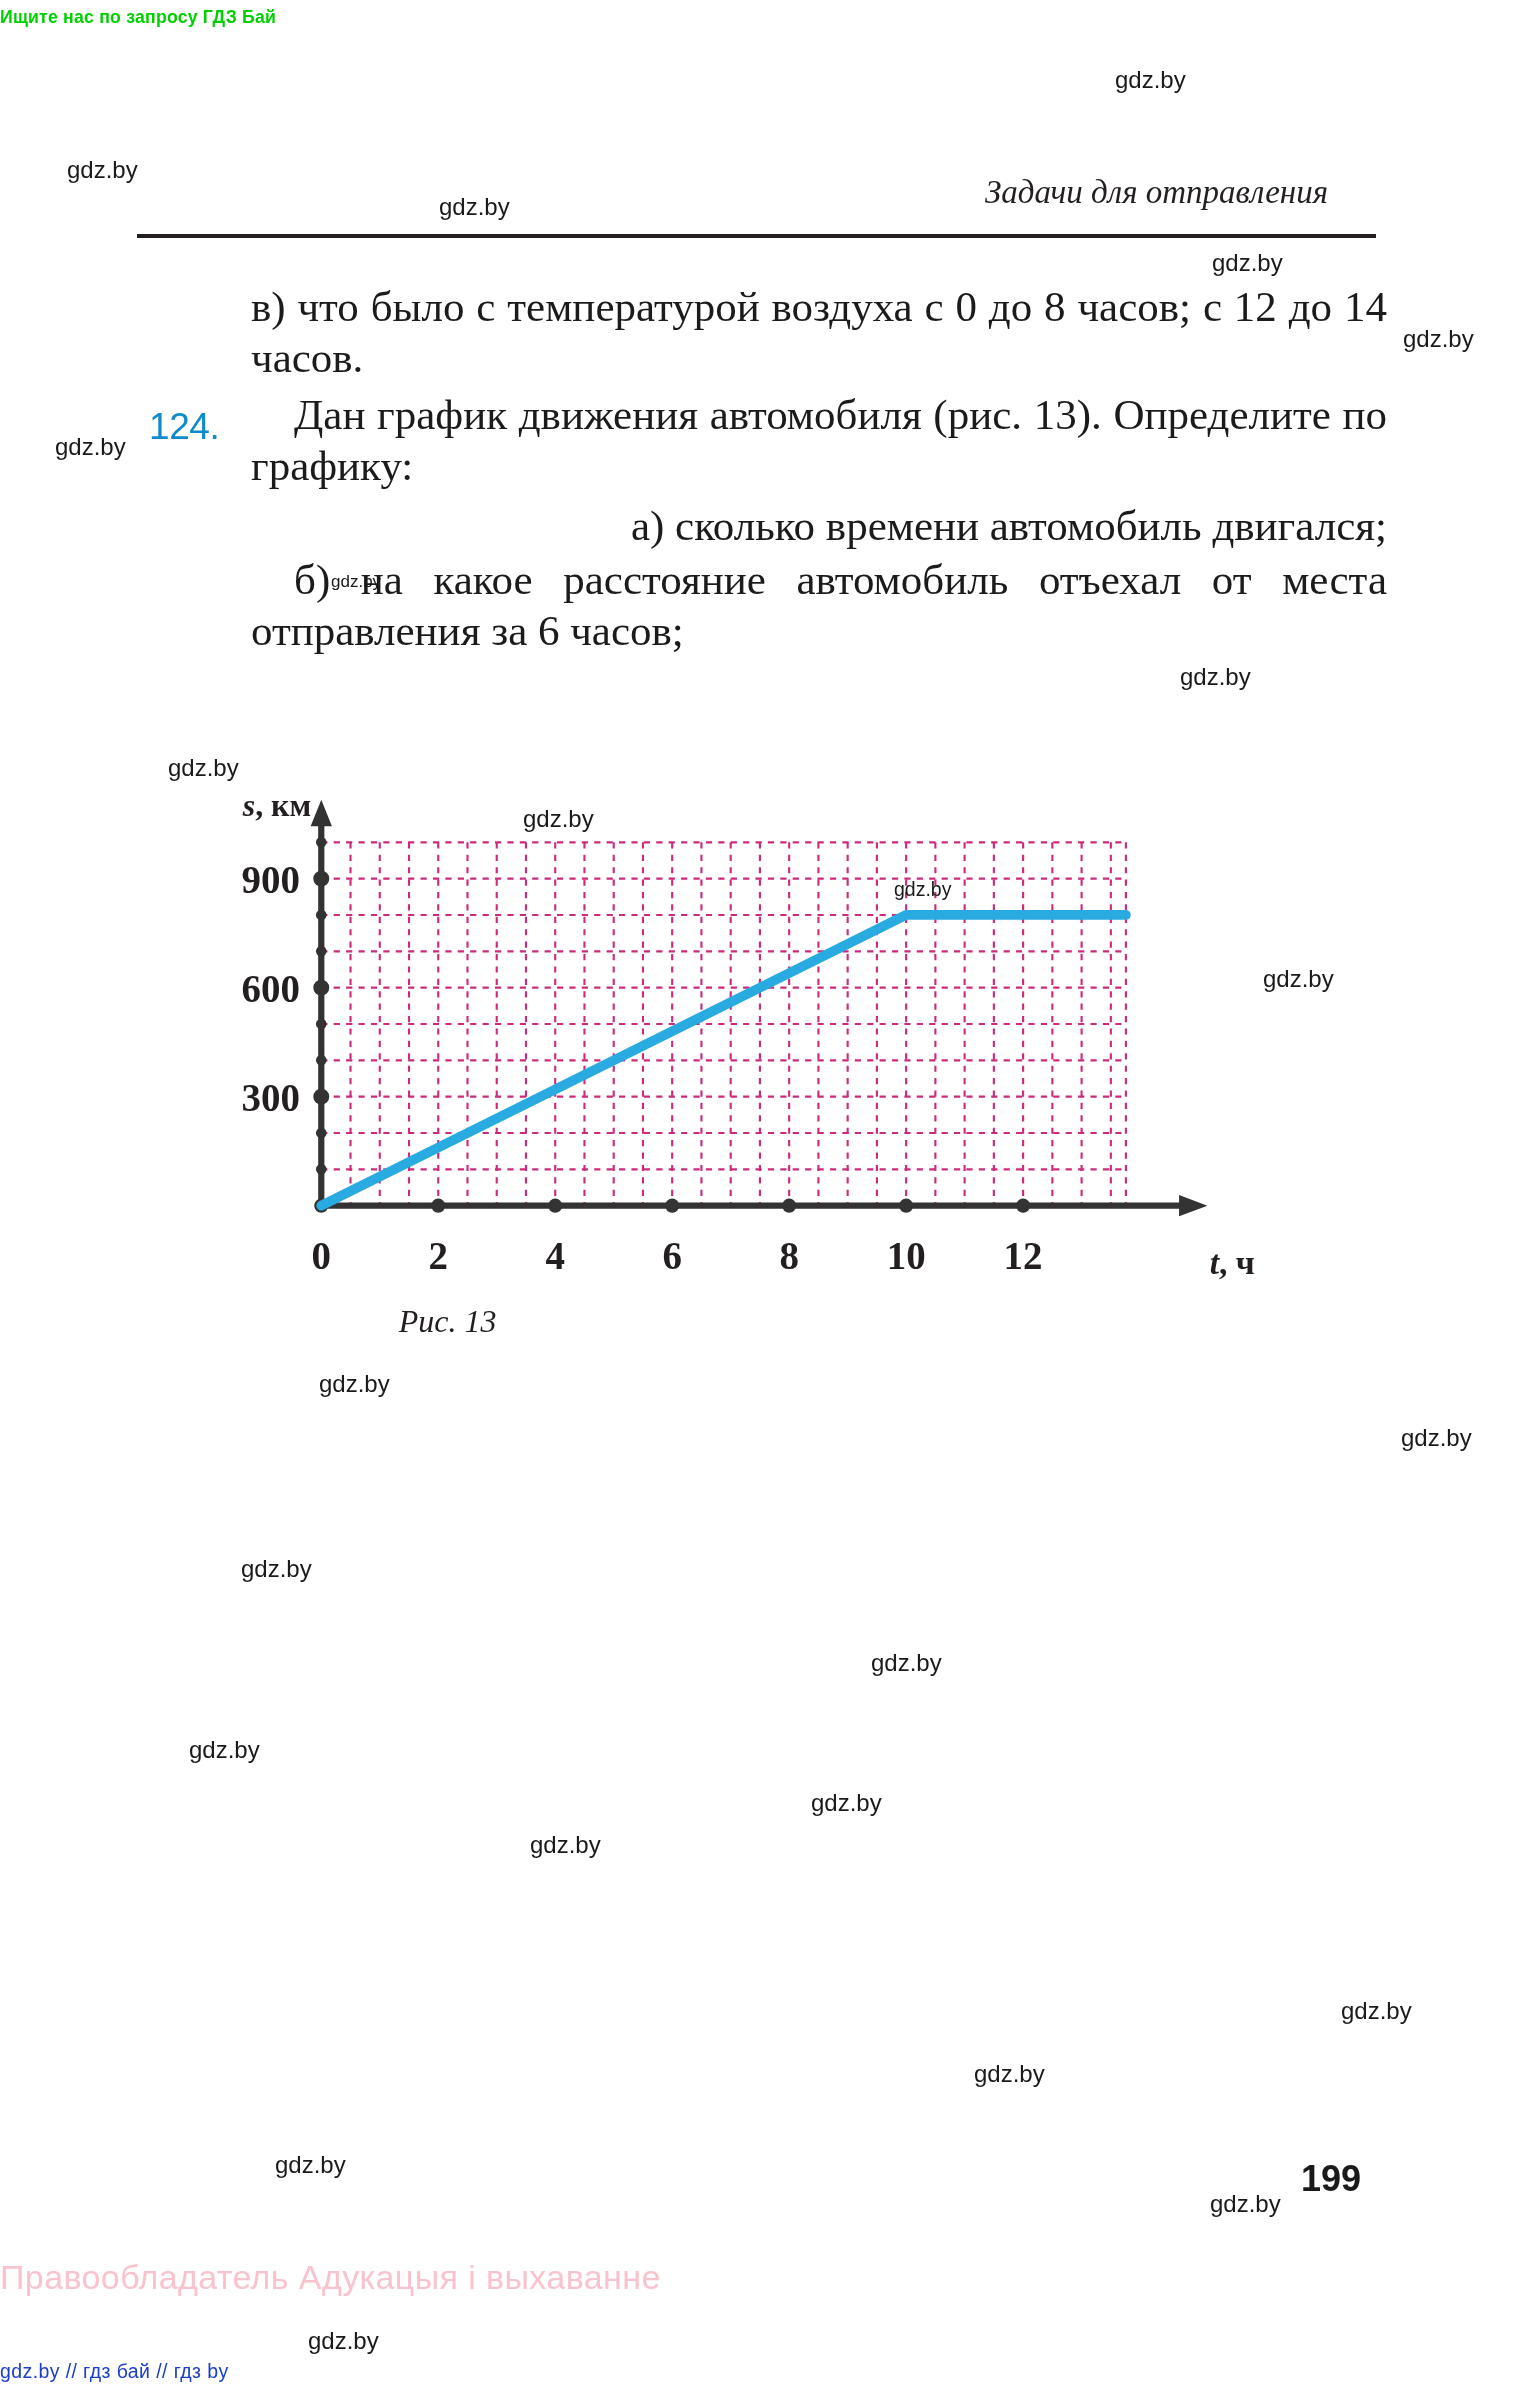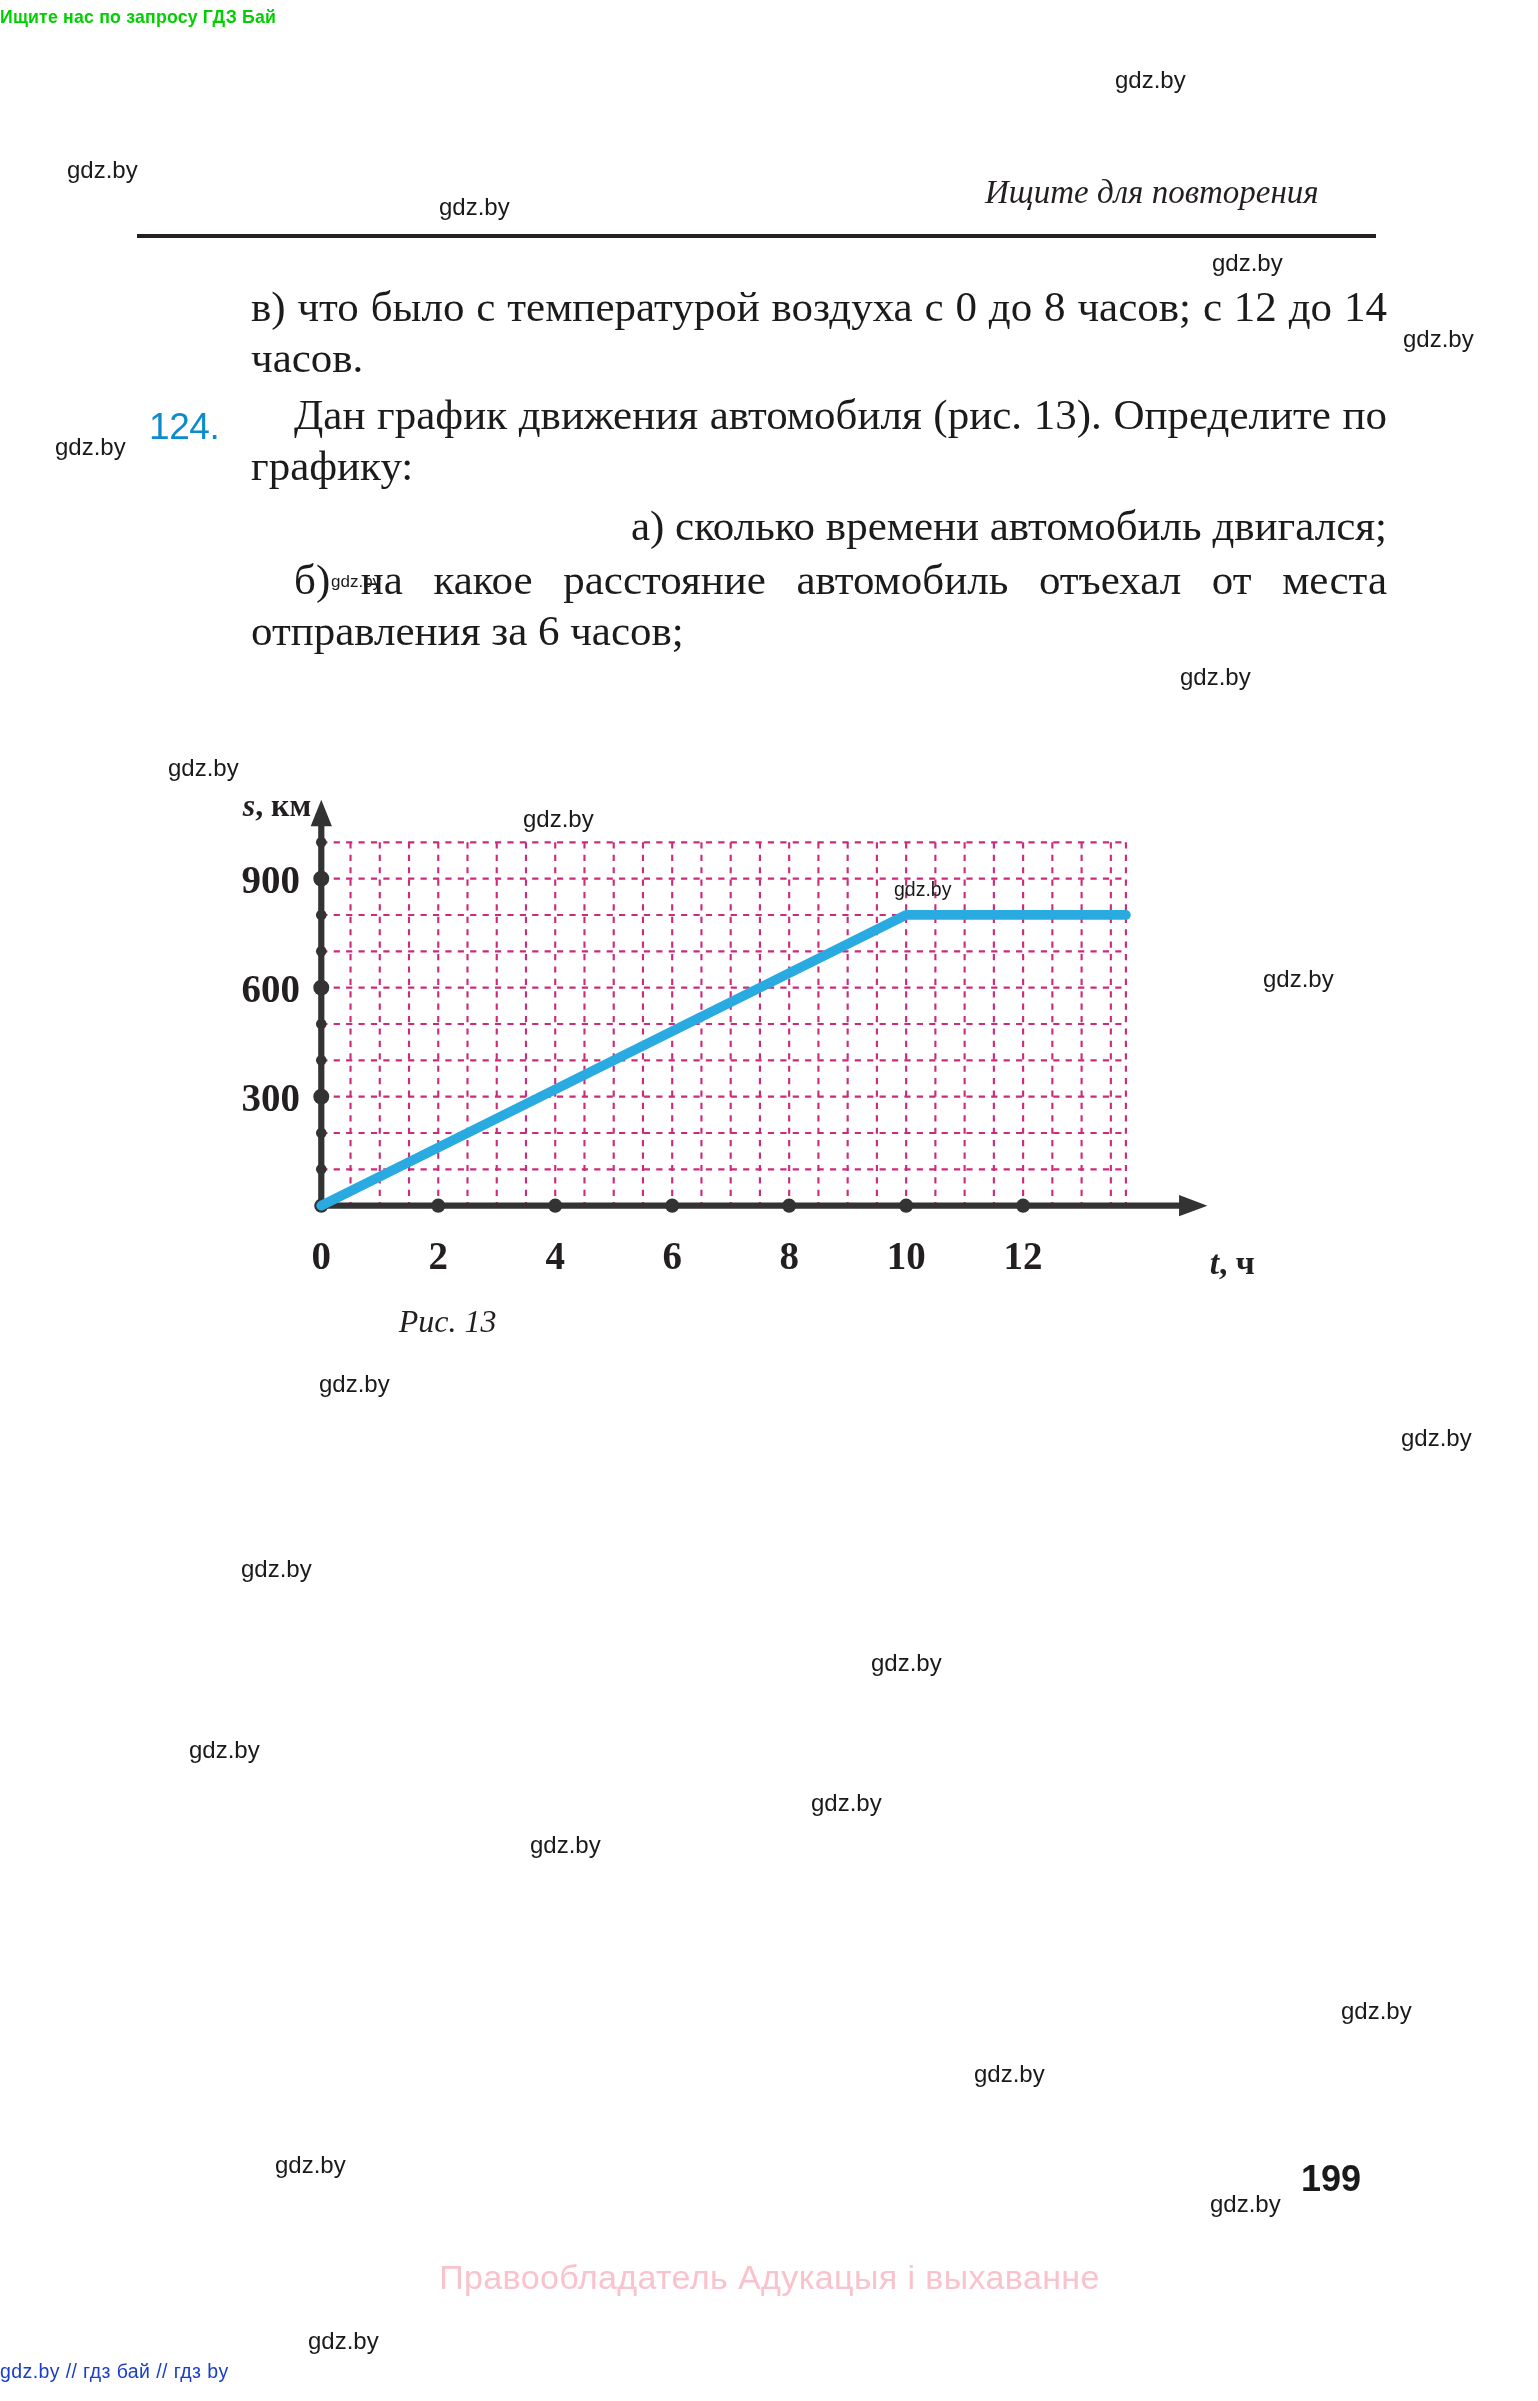--- a/index.html
+++ b/index.html
@@ -112,21 +112,20 @@
     color: #1a1a1a;
     white-space: nowrap;
   }
 
   
   .copyright {
     position: absolute;
     left: 0;
     top: 2258px;
     width: 1539px;
-    text-align: center;
     font-family: "Liberation Sans", sans-serif;
     font-size: 34px;
     color: #f9c3cd;
     letter-spacing: 0.4px;
   }
   .page-number {
     position: absolute;
     left: 1301px;
     top: 2158px;
     font-family: "Liberation Sans", sans-serif;
@@ -146,21 +145,21 @@
     letter-spacing: 0.4px;
   }
 </style>
 </head>
 <body>
 
 <div id="page">
 
   <div class="promo-banner">Ищите нас по запросу ГДЗ Бай</div>
 
-  <div class="header-title">Ищите для повторения</div>
+  <div class="header-title">Задачи для отправления</div>
   <div class="header-rule"></div>
 
   <div class="body-block">
     <p class="para just">в) что было с температурой воздуха с 0 до 8 часов; с 12 до 14 часов.</p>
     <p class="para just indent" style="margin-top:7px;">Дан график движения автомобиля (рис. 13). Определите по графику:</p>
     <p class="para indent" style="margin-top:8.9px;text-align:right;">а) сколько времени автомобиль двигался;</p>
     <p class="para just indent" style="margin-top:3.5px;">б) на какое расстояние автомобиль отъехал от места отправления за 6 часов;</p>
   </div>
   <div class="task-num">124.</div>
 

